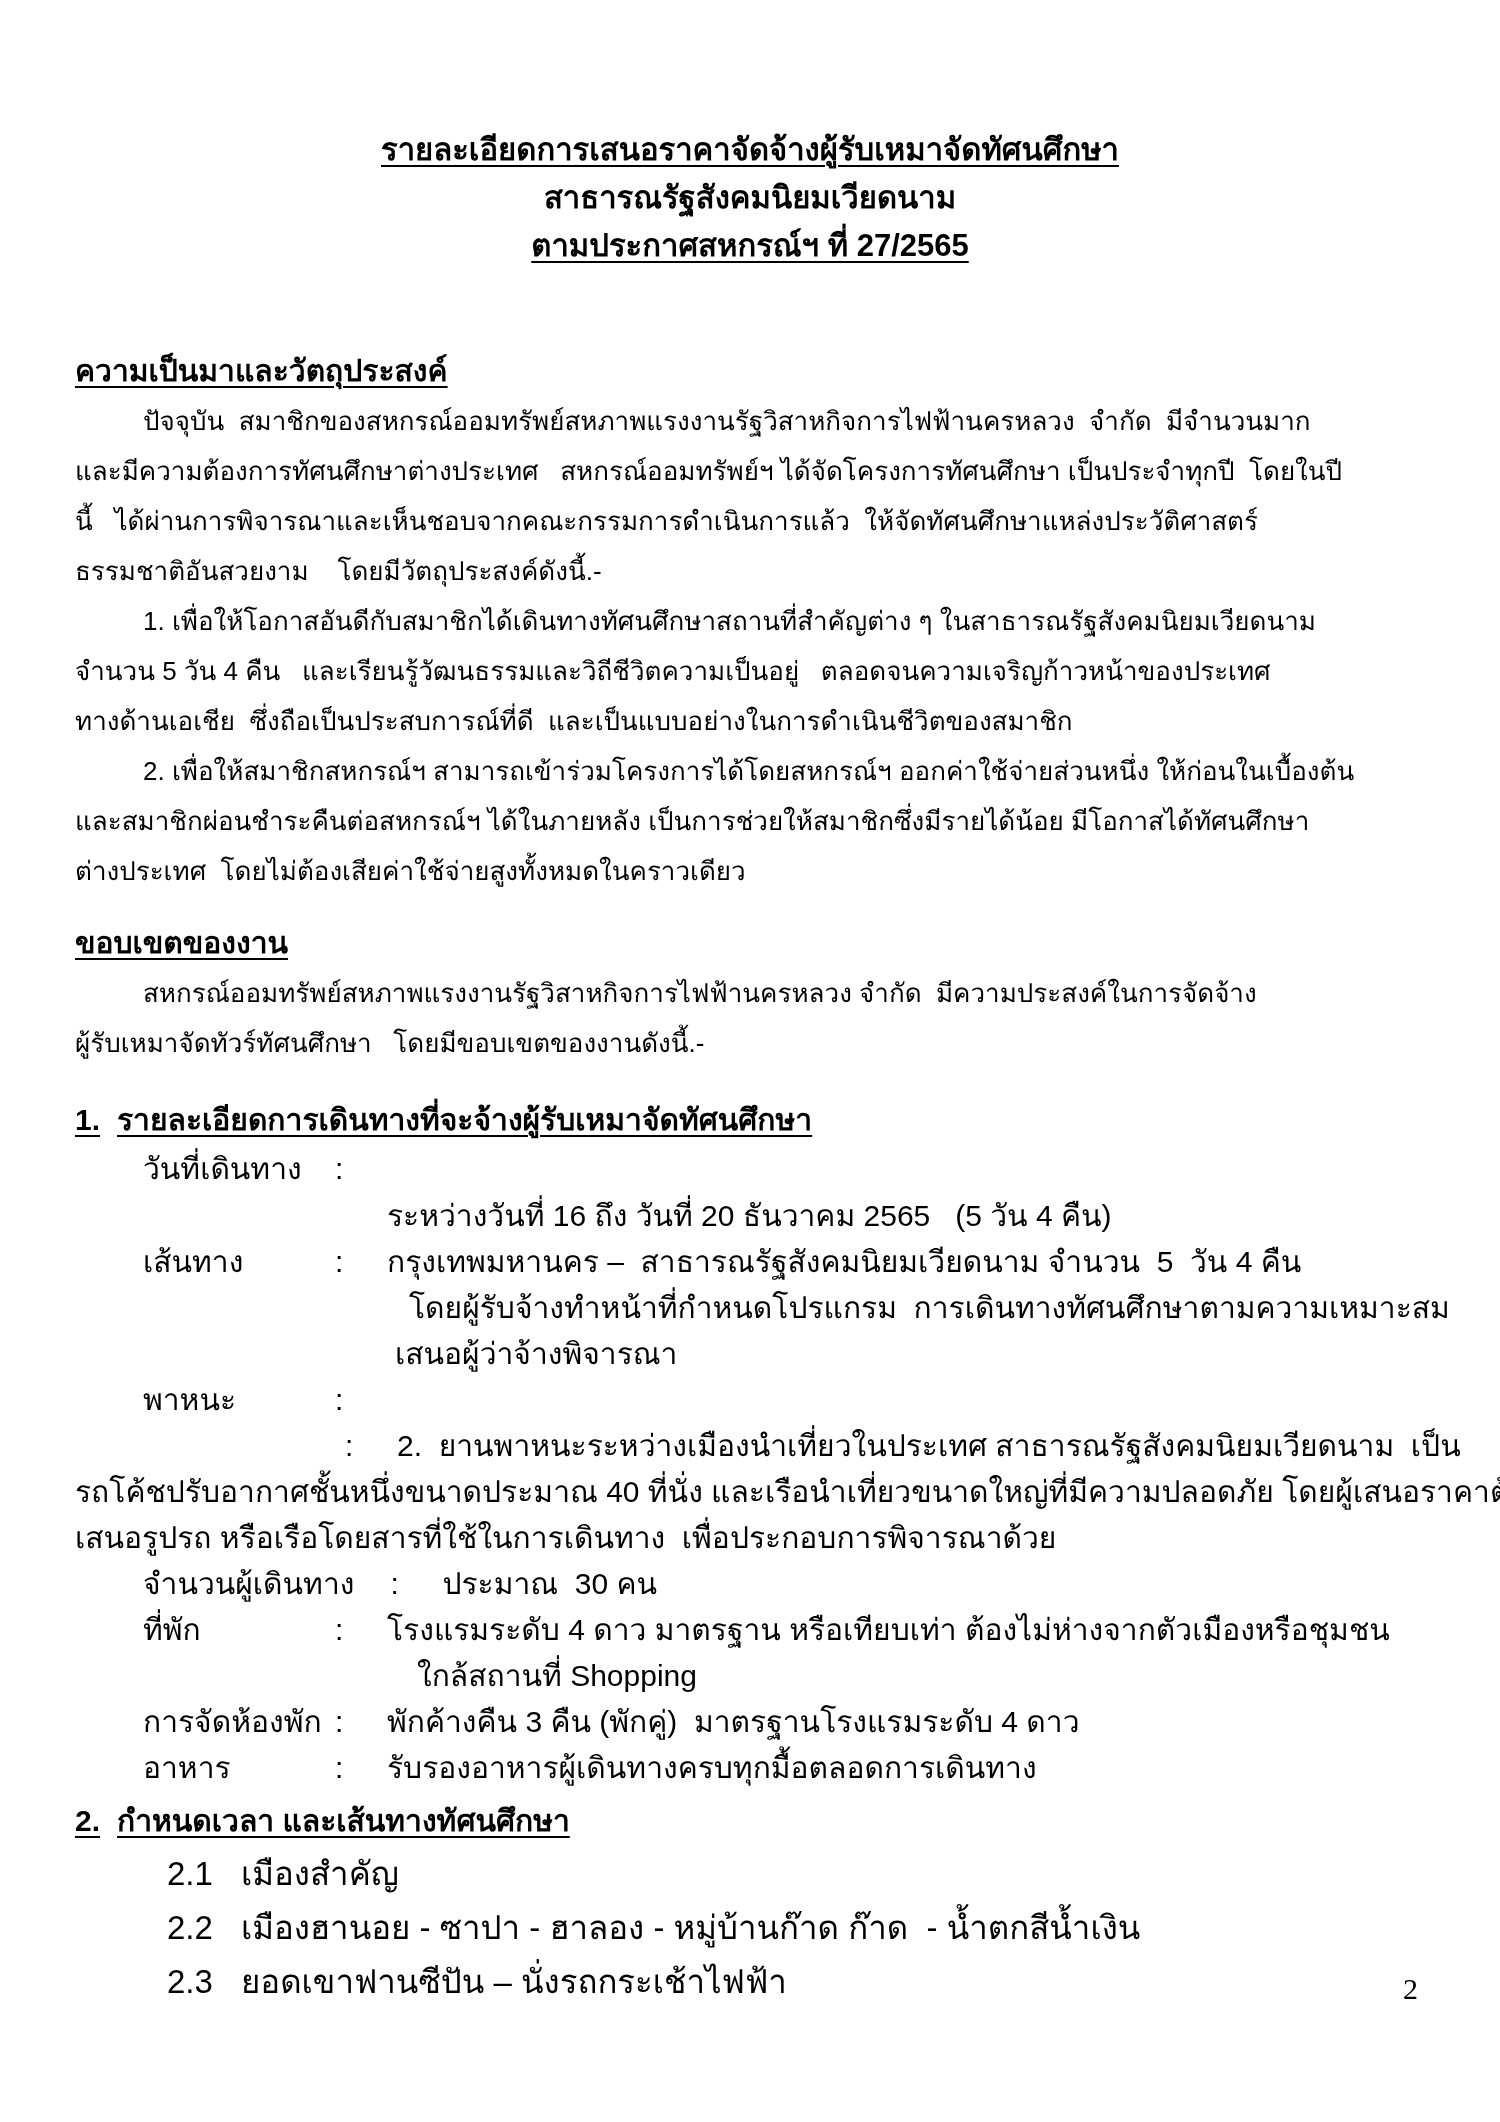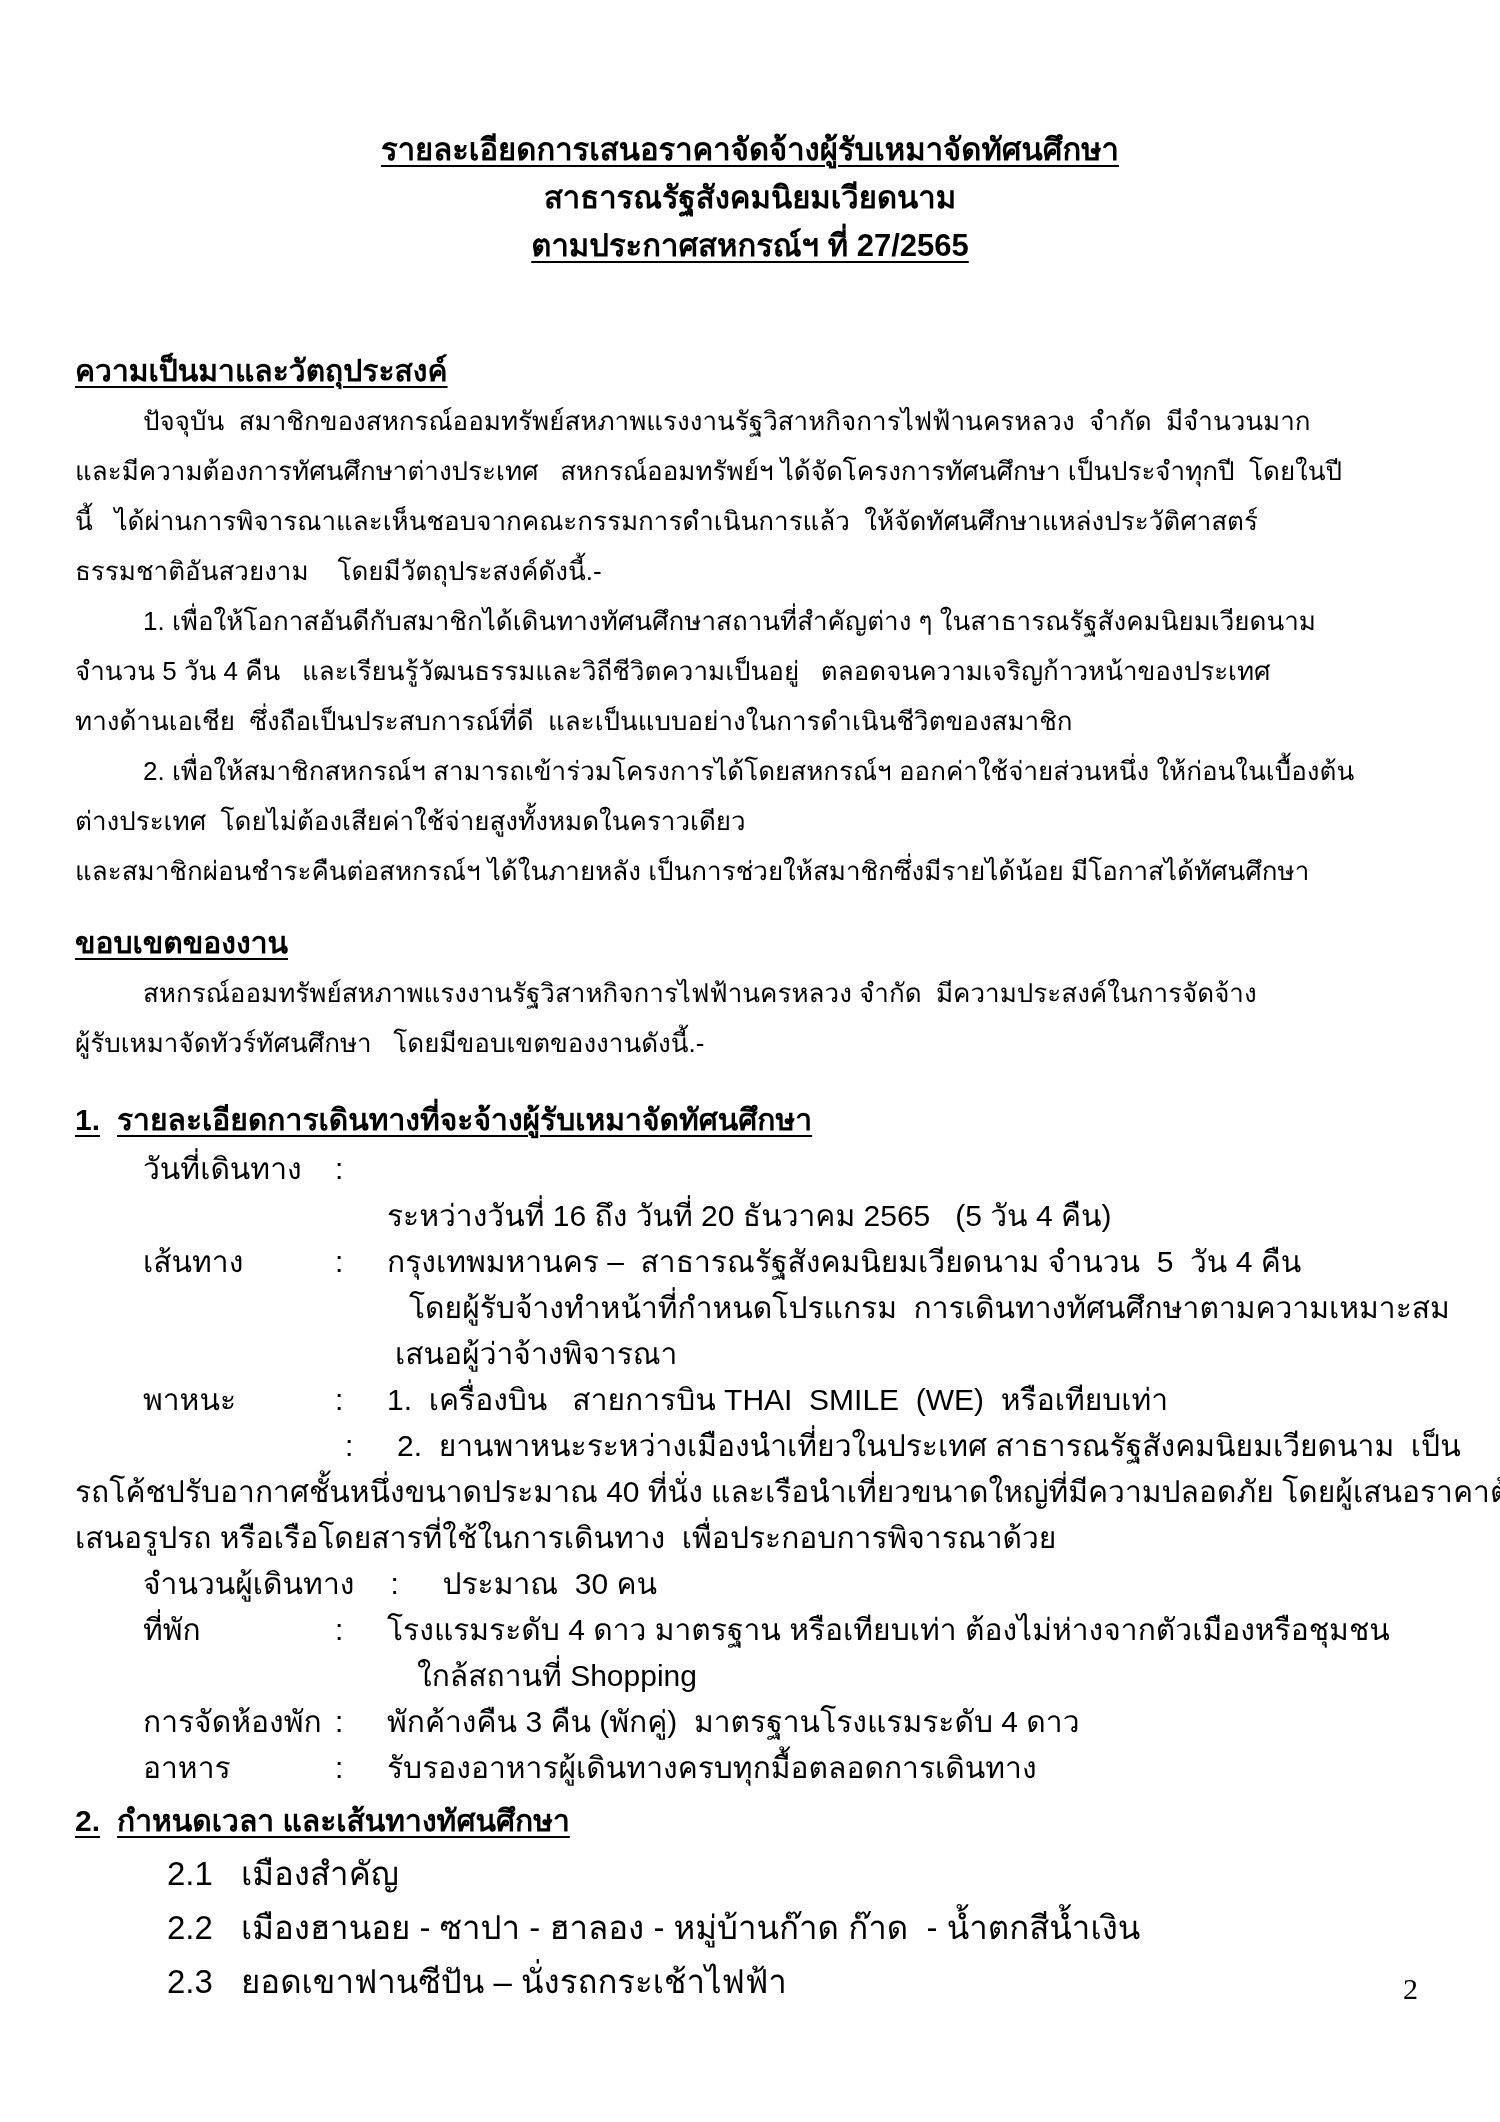--- a/index.html
+++ b/index.html
@@ -56,22 +56,22 @@
   <div class="line ind">ปัจจุบัน  สมาชิกของสหกรณ์ออมทรัพย์สหภาพแรงงานรัฐวิสาหกิจการไฟฟ้านครหลวง  จำกัด  มีจำนวนมาก</div>
   <div class="line">และมีความต้องการทัศนศึกษาต่างประเทศ   สหกรณ์ออมทรัพย์ฯ ได้จัดโครงการทัศนศึกษา เป็นประจำทุกปี  โดยในปี</div>
   <div class="line">นี้   ได้ผ่านการพิจารณาและเห็นชอบจากคณะกรรมการดำเนินการแล้ว  ให้จัดทัศนศึกษาแหล่งประวัติศาสตร์</div>
   <div class="line">ธรรมชาติอันสวยงาม    โดยมีวัตถุประสงค์ดังนี้.-</div>
 
   <div class="line ind">1. เพื่อให้โอกาสอันดีกับสมาชิกได้เดินทางทัศนศึกษาสถานที่สำคัญต่าง ๆ ในสาธารณรัฐสังคมนิยมเวียดนาม</div>
   <div class="line">จำนวน 5 วัน 4 คืน   และเรียนรู้วัฒนธรรมและวิถีชีวิตความเป็นอยู่   ตลอดจนความเจริญก้าวหน้าของประเทศ</div>
   <div class="line">ทางด้านเอเชีย  ซึ่งถือเป็นประสบการณ์ที่ดี  และเป็นแบบอย่างในการดำเนินชีวิตของสมาชิก</div>
 
   <div class="line ind">2. เพื่อให้สมาชิกสหกรณ์ฯ สามารถเข้าร่วมโครงการได้โดยสหกรณ์ฯ ออกค่าใช้จ่ายส่วนหนึ่ง ให้ก่อนในเบื้องต้น</div>
+  <div class="line">และสมาชิกผ่อนชำระคืนต่อสหกรณ์ฯ ได้ในภายหลัง เป็นการช่วยให้สมาชิกซึ่งมีรายได้น้อย มีโอกาสได้ทัศนศึกษา</div>
   <div class="line">ต่างประเทศ  โดยไม่ต้องเสียค่าใช้จ่ายสูงทั้งหมดในคราวเดียว</div>
-  <div class="line">และสมาชิกผ่อนชำระคืนต่อสหกรณ์ฯ ได้ในภายหลัง เป็นการช่วยให้สมาชิกซึ่งมีรายได้น้อย มีโอกาสได้ทัศนศึกษา</div>
 
   <div class="h u h-scope">ขอบเขตของงาน</div>
   <div class="line ind">สหกรณ์ออมทรัพย์สหภาพแรงงานรัฐวิสาหกิจการไฟฟ้านครหลวง จำกัด  มีความประสงค์ในการจัดจ้าง</div>
   <div class="line">ผู้รับเหมาจัดทัวร์ทัศนศึกษา   โดยมีขอบเขตของงานดังนี้.-</div>
 
   <div class="sec-head first">
     <div class="sec-num"><span>1.</span></div>
     <div class="sec-title"><span>รายละเอียดการเดินทางที่จะจ้างผู้รับเหมาจัดทัศนศึกษา</span></div>
   </div>
 
@@ -93,21 +93,20 @@
   </div>
   <div class="row">
     <span class="lbl"></span>
     <span class="col"></span>
     <span class="val pad8">เสนอผู้ว่าจ้างพิจารณา</span>
   </div>
 
   <div class="row">
     <span class="lbl">พาหนะ</span>
     <span class="col">:</span>
-    <span class="val">1.  เครื่องบิน   สายการบิน THAI  SMILE  (WE)  หรือเทียบเท่า</span>
   </div>
   <div class="row shift">
     <span class="lbl"></span>
     <span class="col">:</span>
     <span class="val">2.  ยานพาหนะระหว่างเมืองนำเที่ยวในประเทศ สาธารณรัฐสังคมนิยมเวียดนาม  เป็น</span>
   </div>
   <div class="vline">รถโค้ชปรับอากาศชั้นหนึ่งขนาดประมาณ 40 ที่นั่ง และเรือนำเที่ยวขนาดใหญ่ที่มีความปลอดภัย โดยผู้เสนอราคาต้อง</div>
   <div class="vline">เสนอรูปรถ หรือเรือโดยสารที่ใช้ในการเดินทาง  เพื่อประกอบการพิจารณาด้วย</div>
 
   <div class="row wide">

